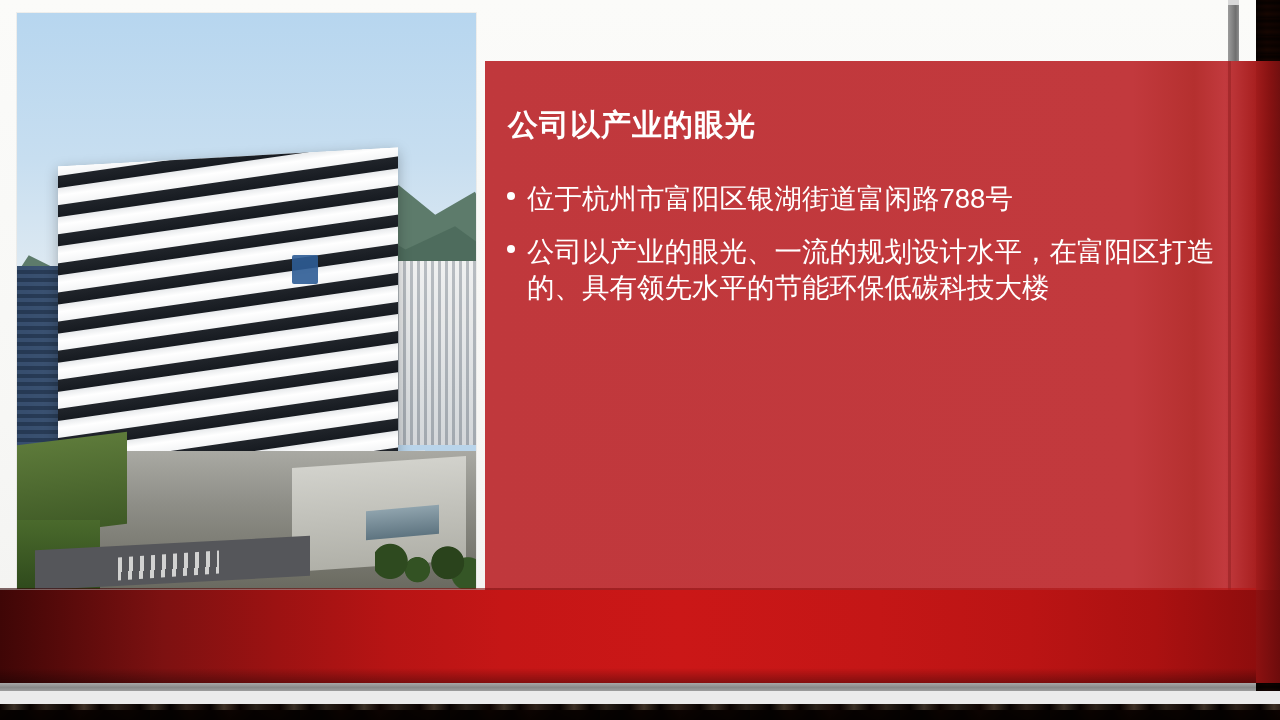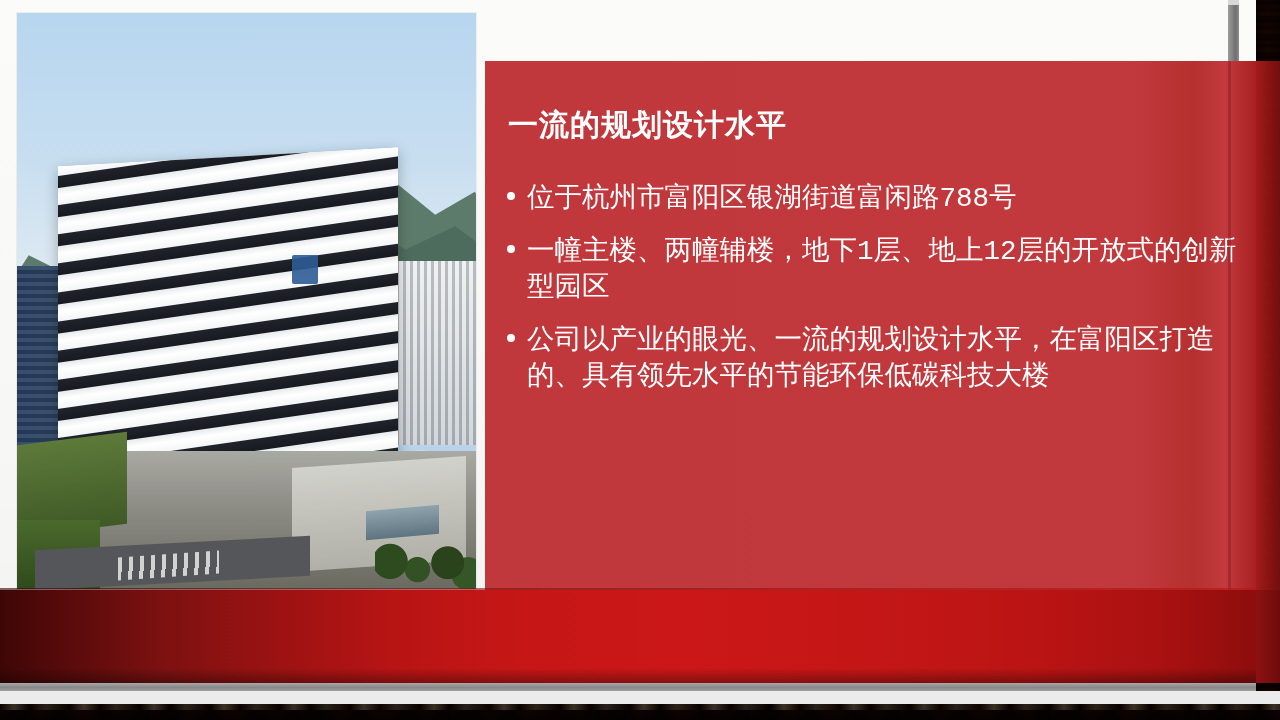--- a/index.html
+++ b/index.html
@@ -256,21 +256,20 @@
   .bullet {
     position: relative;
     display: block;
     color: #ffffff;
     font-size: 27.5px;
     line-height: 1.33;
     padding-left: 26px;
     margin-bottom: 16px;
     text-indent: 0;
     word-break: break-all;
-    font-family: Liberation Mono, monospace;
   }
   .bullet .dot {
     position: absolute;
     left: 6px; top: 11px;
     width: 8px; height: 8px;
     border-radius: 50%;
     background: #ffffff;
   }
   .bullet .txt { display: block; }
 
@@ -349,30 +348,26 @@
       <div class="ph-canopy"></div>
       <div class="ph-lawn"></div>
       <div class="ph-lawn2"></div>
       <div class="ph-road"></div>
       <div class="ph-crosswalk"></div>
       <div class="ph-trees"></div>
     </div>
   </div>
 
   <div class="red-panel">
-    <div class="panel-title">一流的规划设计水平</div>
+    <div class="panel-title">公司以产业的眼光</div>
 
     <div class="bullets">
       <div class="bullet">
         <span class="dot"></span>
         <span class="txt">位于杭州市富阳区银湖街道富闲路788号</span>
-      </div>
-      <div class="bullet">
-        <span class="dot"></span>
-        <span class="txt">一幢主楼、两幢辅楼，地下1层、地上12层的开放式的创新型园区</span>
       </div>
       <div class="bullet">
         <span class="dot"></span>
         <span class="txt">公司以产业的眼光、一流的规划设计水平，在富阳区打造的、具有领先水平的节能环保低碳科技大楼</span>
       </div>
     </div>
   </div>
   <div class="red-panel-seam"></div>
   <div class="red-edge"></div>
 

